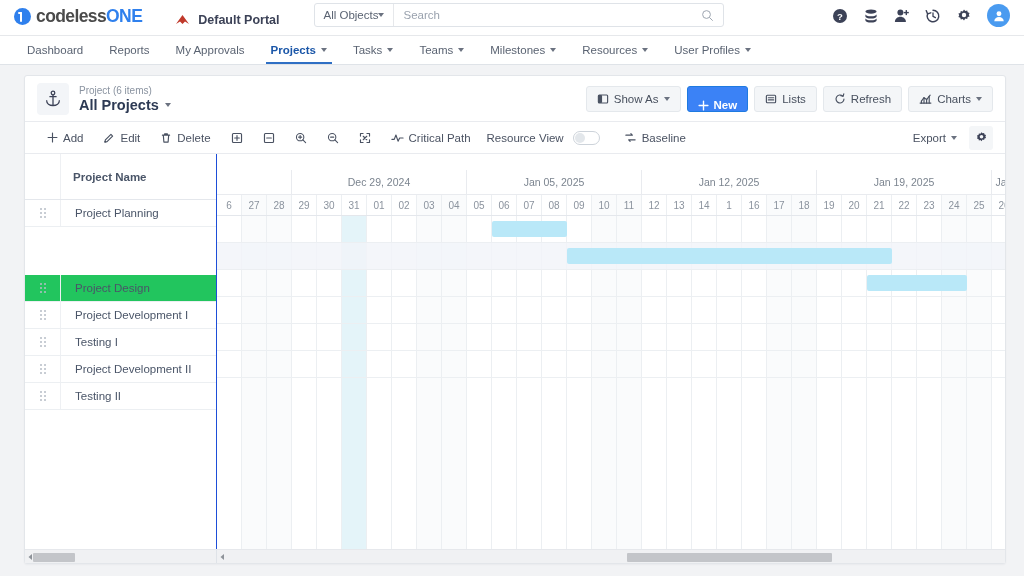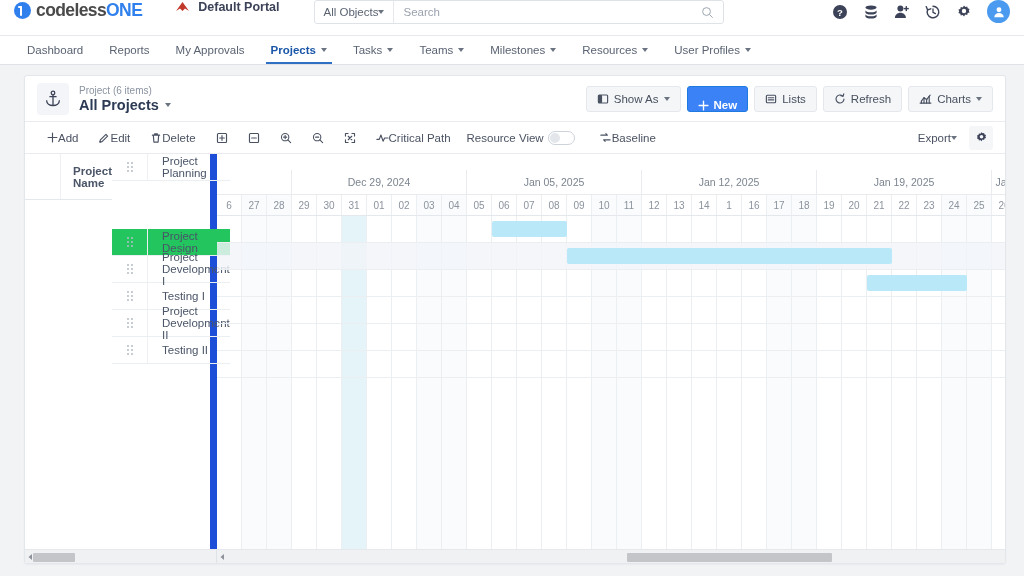--- a/index.html
+++ b/index.html
@@ -12,22 +12,22 @@
   .app {
     position: absolute; left: 0; top: 0;
     width: 1024px; height: 576px;
     background: #f2f3f5;
     display: flex; flex-direction: column;
   }
 
   
   .topbar {
     height: 36px; background: #ffffff;
-    display: flex; align-items: flex-start;
-    padding: 0 14px;
+    display: flex; align-items: flex-end;
+    padding: 8px 14px;
     border-bottom: 1px solid #e6e8eb;
     flex: 0 0 36px;
   }
   .logo { display: flex; align-items: center; gap: 5px; }
   .logo-mark {
     width: 17px; height: 17px; border-radius: 50%;
     background: #2f80ed; position: relative;
   }
   .logo-mark::after {
     content: ""; position: absolute;
@@ -148,21 +148,21 @@
     background: #3b82f6; border-color: #1f7ae0; color: #fff; font-weight: 600; align-items: flex-end;
   }
 
   
   .toolbar {
     height: 32px; display: flex; align-items: center;
     padding: 0 12px; border-bottom: 1px solid #e9ebef;
     flex: 0 0 32px; gap: 0;
   }
   .tb {
-    display: flex; align-items: center; 
+    display: flex; align-items: center; gap: 5px;
     padding: 0 10px; height: 24px;
     font-size: 11.5px; color: #4a5262; cursor: pointer;
     white-space: nowrap;
   }
   .tbicon { display: flex; align-items: center; justify-content: center; }
   .toggle {
     width: 27px; height: 14px; border-radius: 7px;
     background: #fff; border: 1px solid #cdd3da;
     position: relative; cursor: pointer; margin: 0 4px;
   }
@@ -175,22 +175,22 @@
   .gearbtn {
     width: 24px; height: 24px; border-radius: 3px; background: #f4f6f8;
     display: flex; align-items: center; justify-content: center;
     cursor: pointer;
   }
 
   
   .gantt { flex: 1; display: flex; overflow: hidden; position: relative; }
   .leftpane {
     width: 192px; flex: 0 0 192px;
-    border-right: 7px solid #1d4ed8;
-    display: flex; flex-direction: row;
+    border-right: 1px solid #1d4ed8;
+    display: flex; flex-direction: column;
     background: #fff;
   }
   .lp-head {
     height: 46px; flex: 0 0 46px;
     border-bottom: 1px solid #e4e7ec;
     display: flex; align-items: center;
     position: relative;
   }
   .lp-head .handlecol { width: 36px; flex: 0 0 36px; border-right: 1px solid #eef0f3; height: 100%; }
   .colname { font-size: 11.5px; color: #4a5568; font-weight: 600; padding-left: 12px; }

